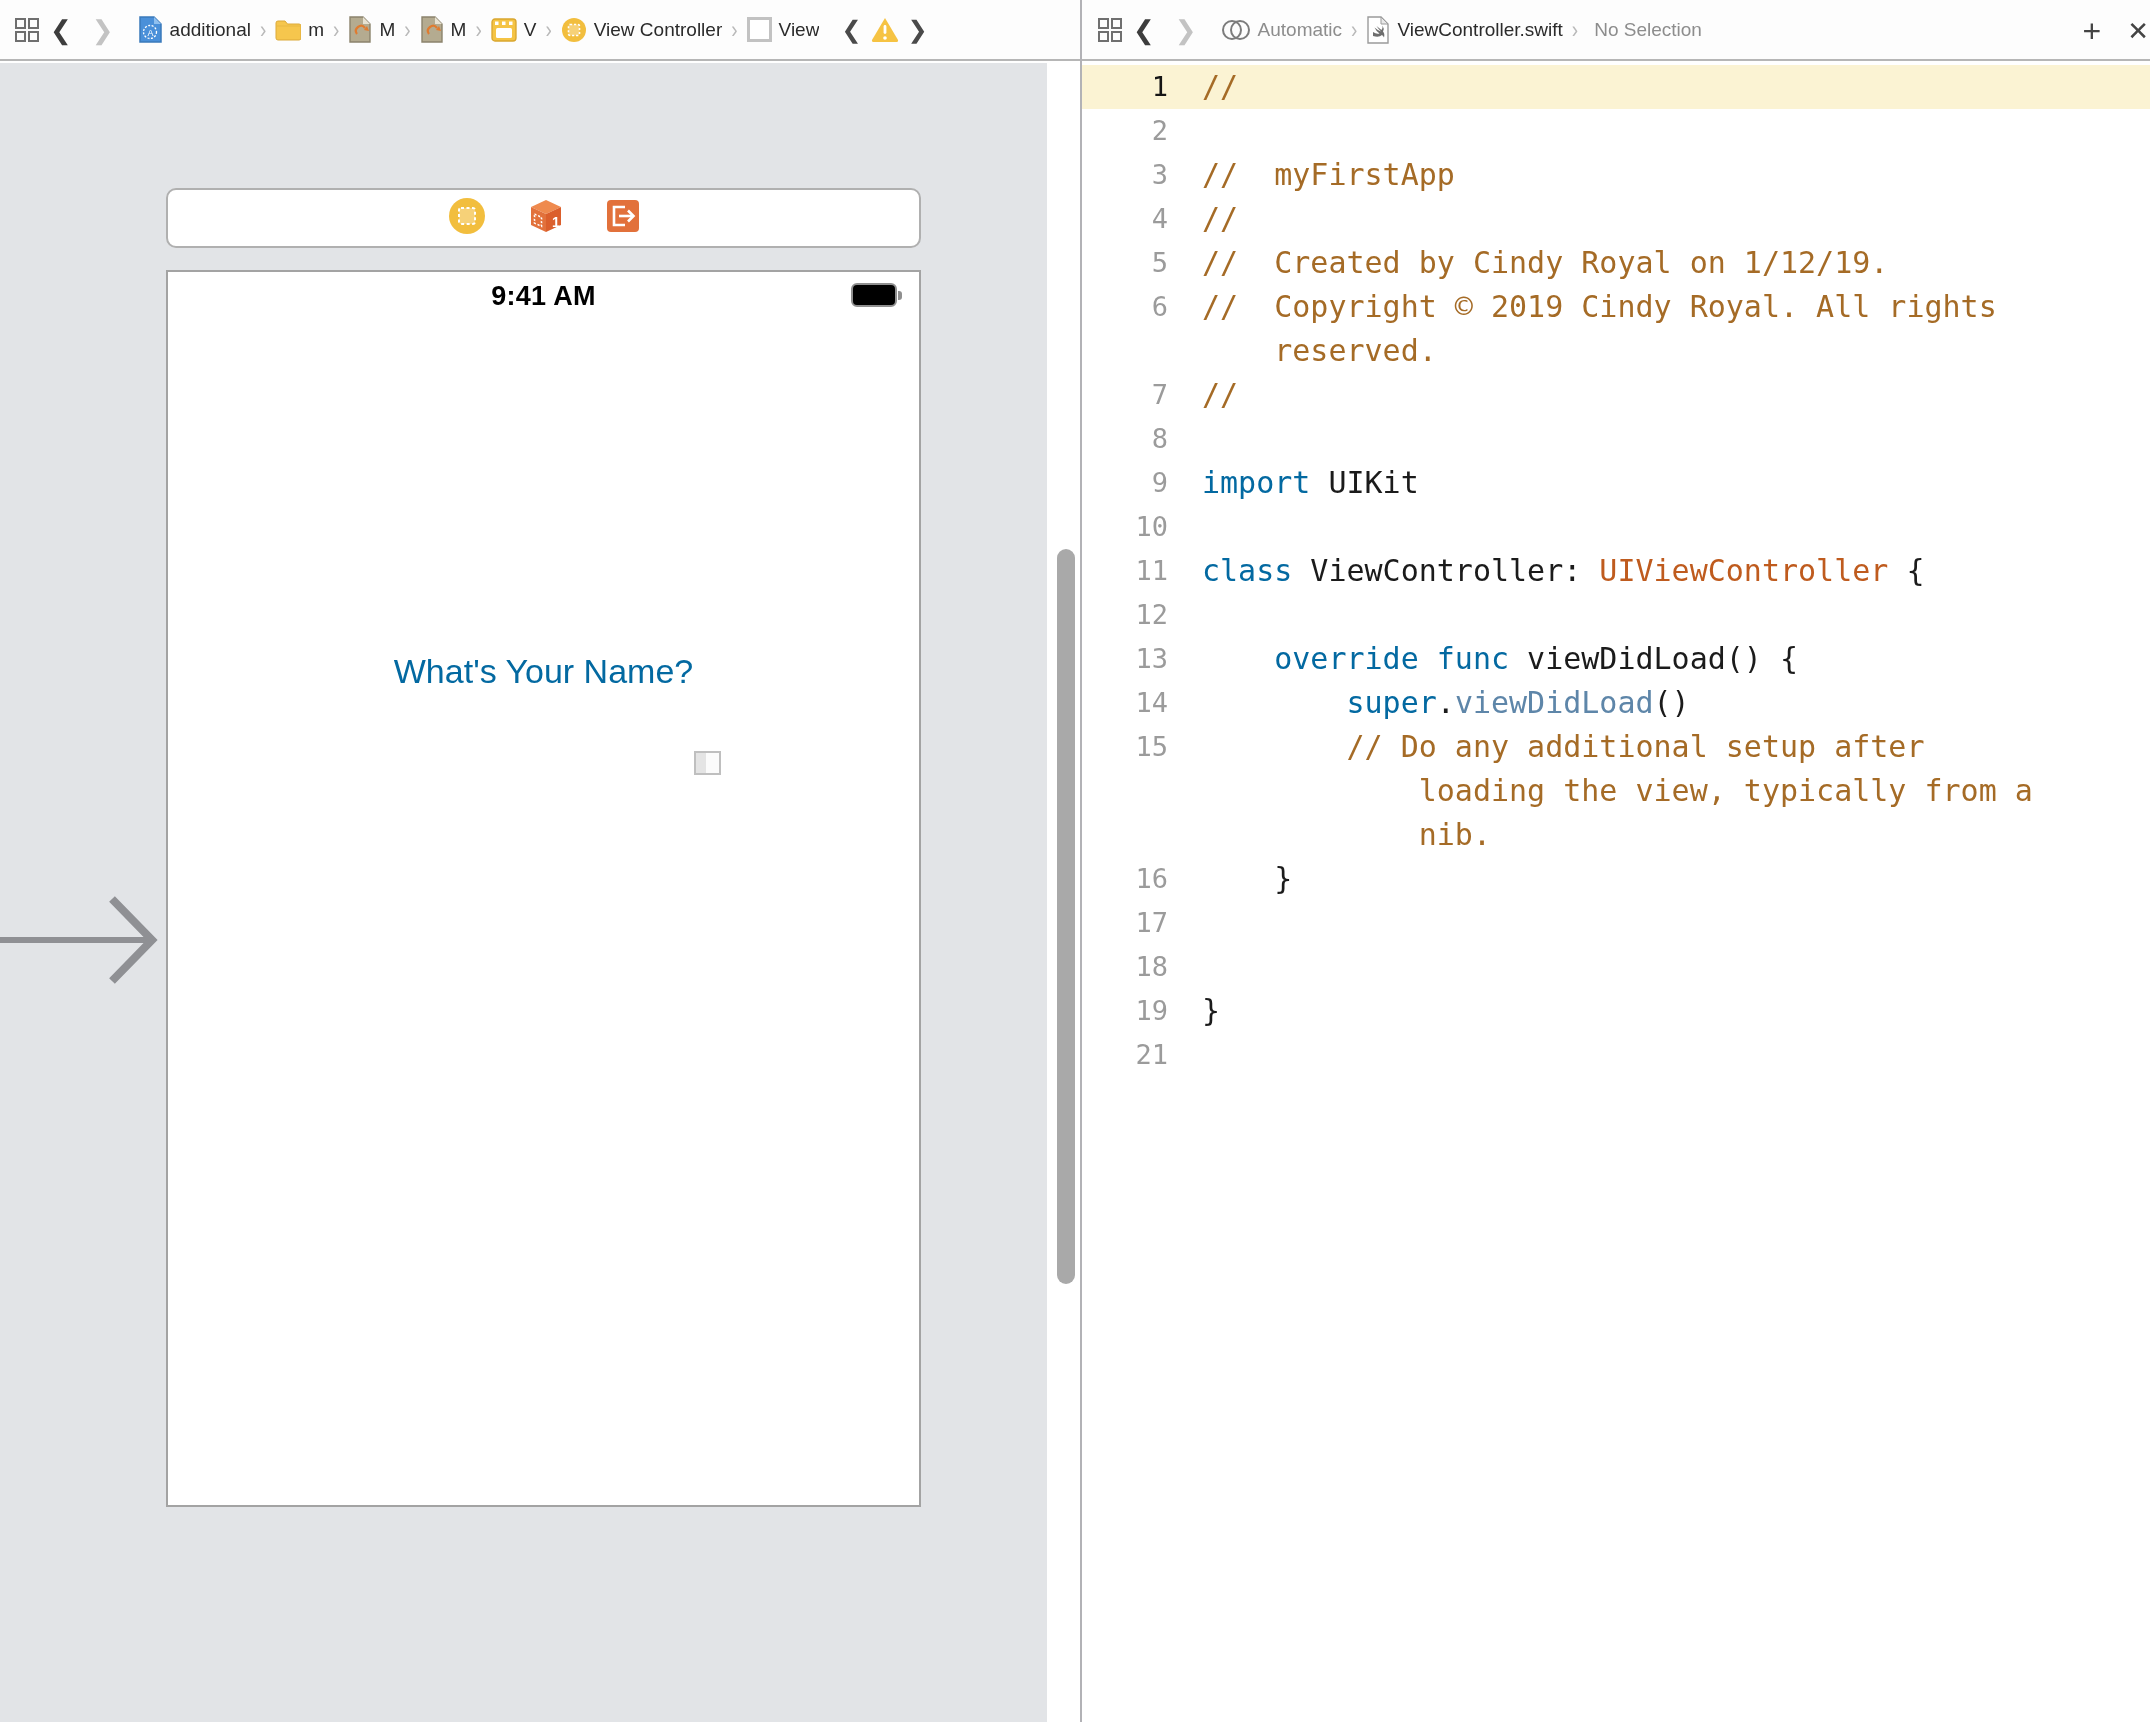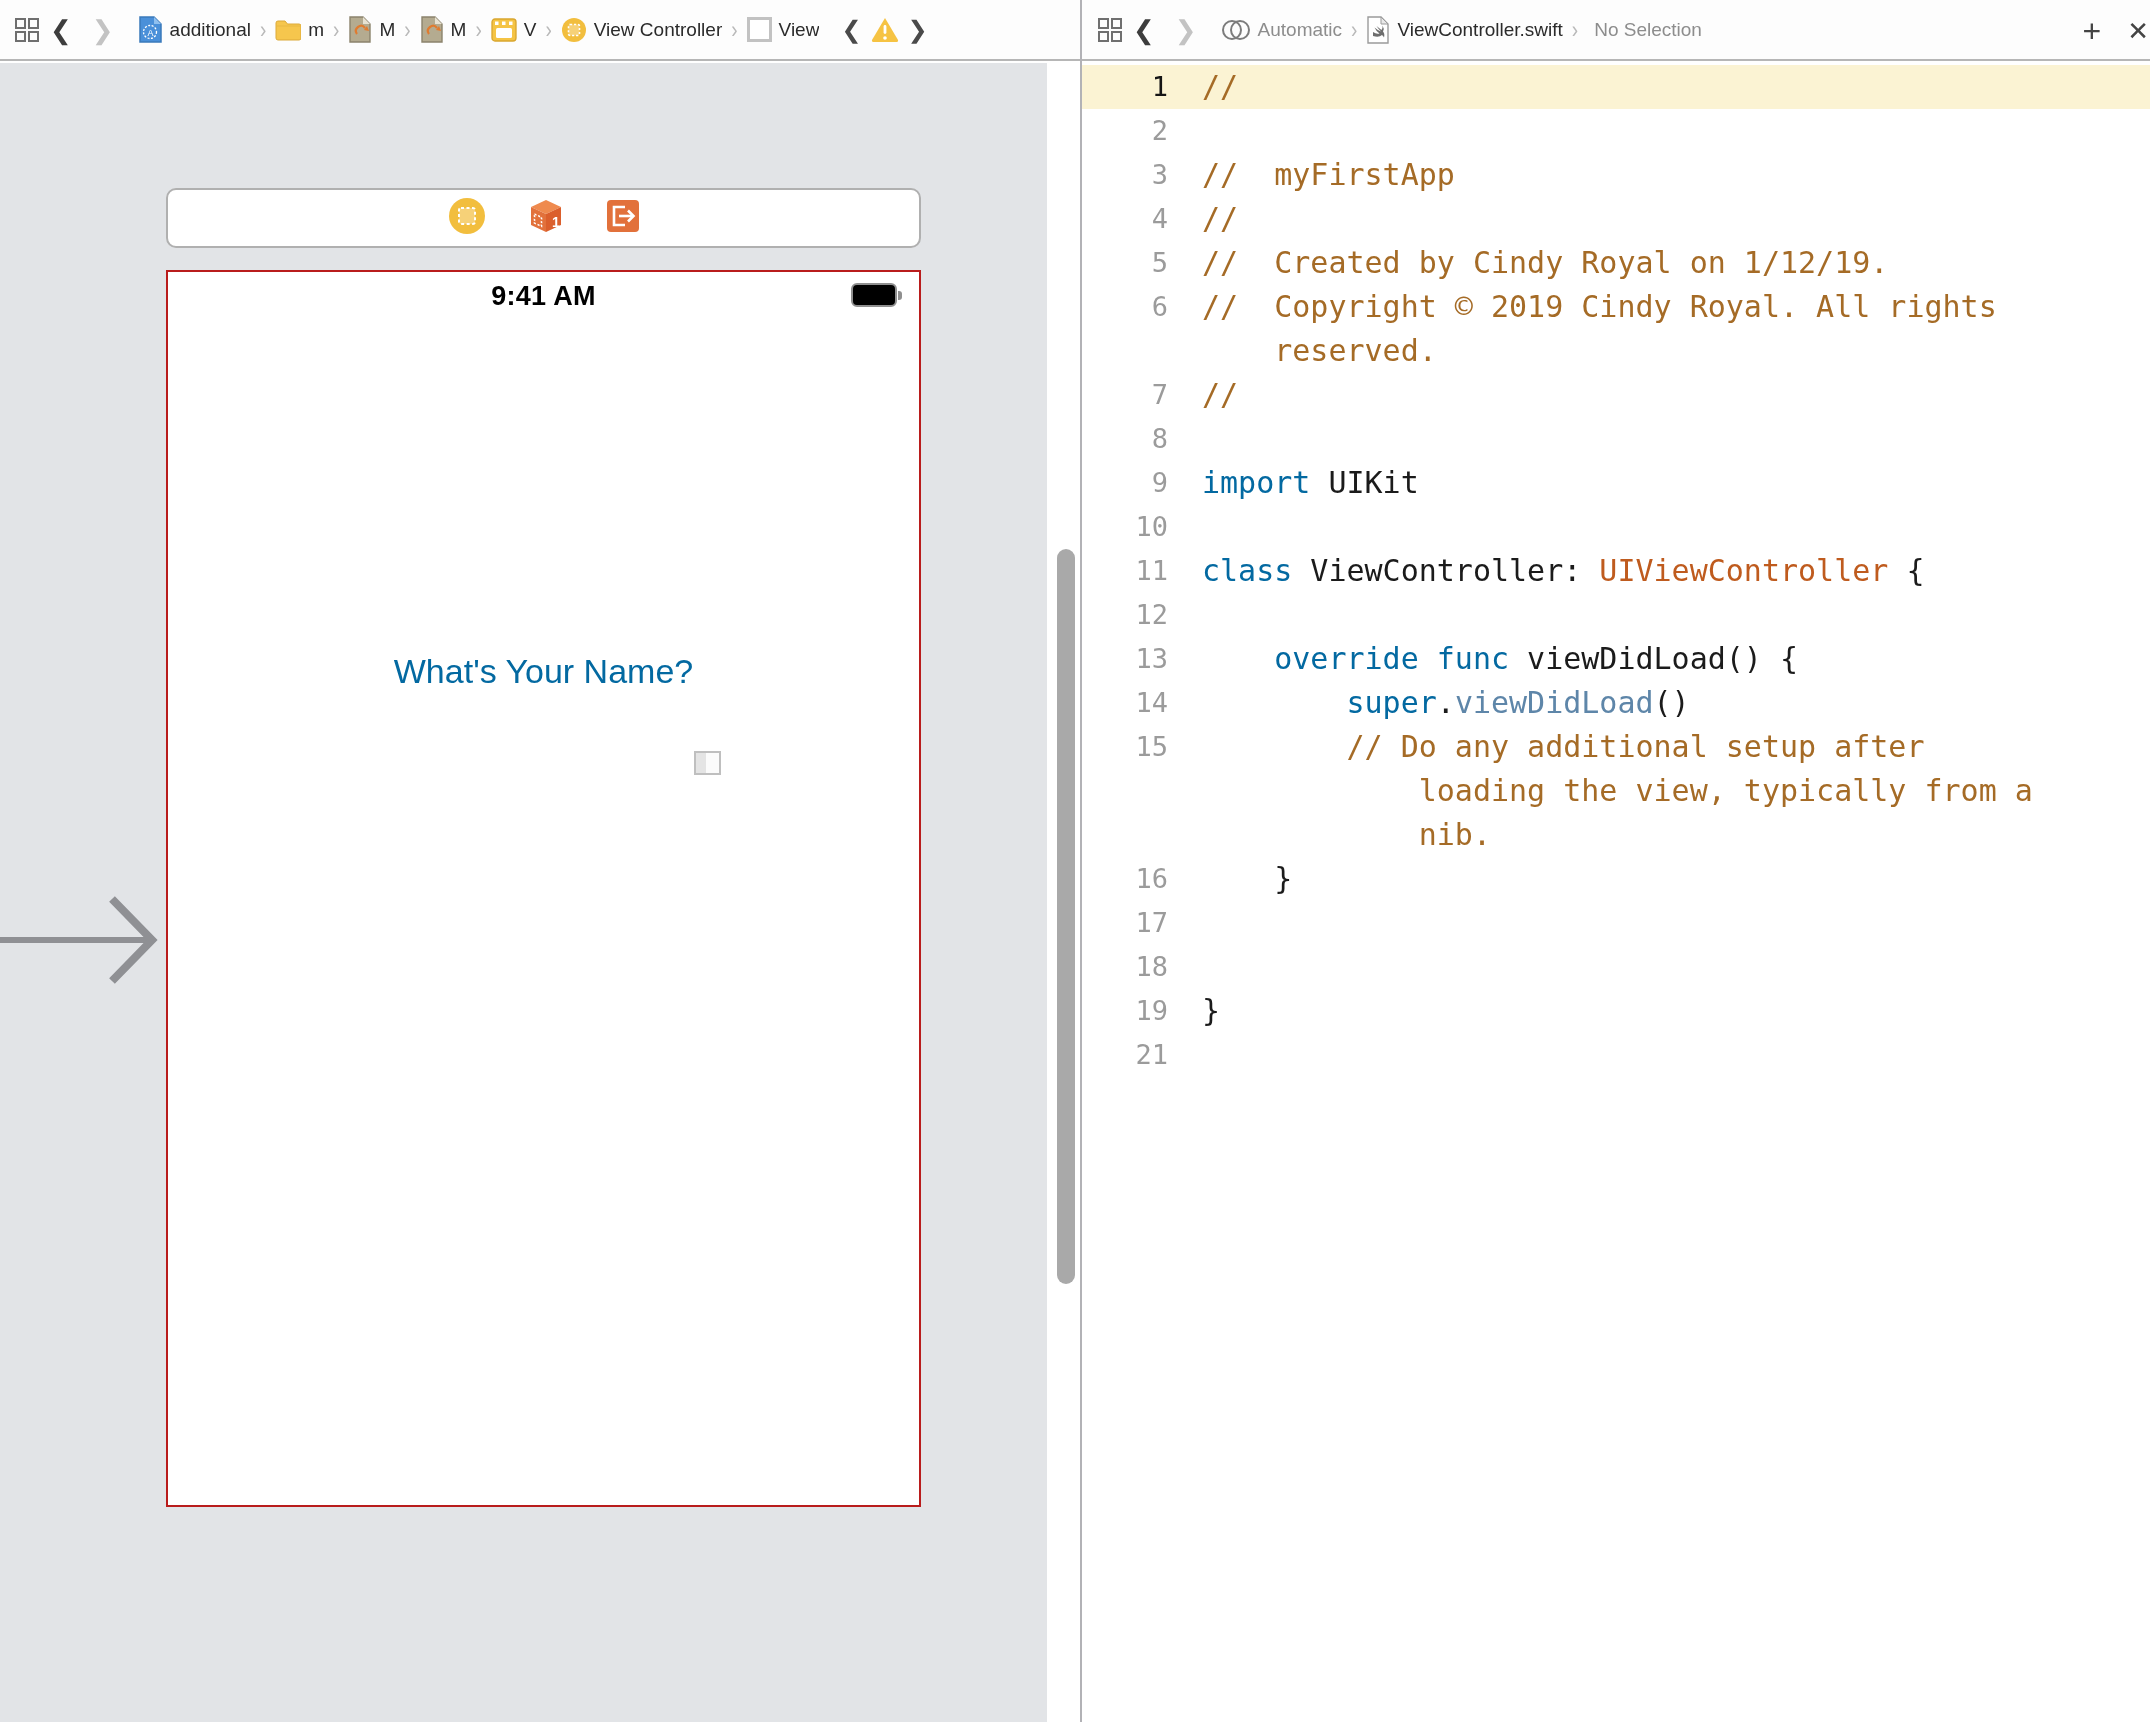--- a/index.html
+++ b/index.html
@@ -26,21 +26,21 @@
   .issue-arrow { font-size:24px; color:#4a4a4a; padding:0 8px; }
   .editor-actions { position:absolute; right:-12px; top:0; height:61px; display:flex; align-items:center; }
   .action-glyph { font-size:32px; color:#444; font-weight:300; padding:0 13px; line-height:1; }
 
   
   .canvas { position:absolute; left:0; top:63px; width:1081px; height:1659px; background:#e2e4e7; }
   .scene-header { position:absolute; left:166px; top:125px; width:755px; height:60px;
                   background:#fff; border:2px solid #b0b0b0; border-radius:10px;
                   display:flex; align-items:center; justify-content:center; gap:42px; }
   .phone { position:absolute; left:166px; top:207px; width:755px; height:1237px;
-           background:#fff; border:2px solid #b91c1c; }
+           background:#fff; border:2px solid #a3a3a3; }
   .statusbar { position:absolute; left:0; top:0; width:100%; height:52px; }
   .status-time { position:absolute; left:50%; transform:translateX(-50%); top:9px;
                  font-size:27px; font-weight:700; color:#000; letter-spacing:.3px; }
   .battery { position:absolute; right:22px; top:11px; width:46px; height:24px;
              background:#000; border:2px solid #8f8f8f; border-radius:6px; }
   .battery::after { content:""; position:absolute; right:-7px; top:6px; width:4px; height:9px;
                     background:#8f8f8f; border-radius:0 3px 3px 0; }
   .name-label { position:absolute; left:50%; transform:translateX(-50%); top:380px;
                 font-size:34px; color:#0369a1; white-space:nowrap; }
   .tiny-box { position:absolute; left:526px; top:479px; width:27px; height:24px;

